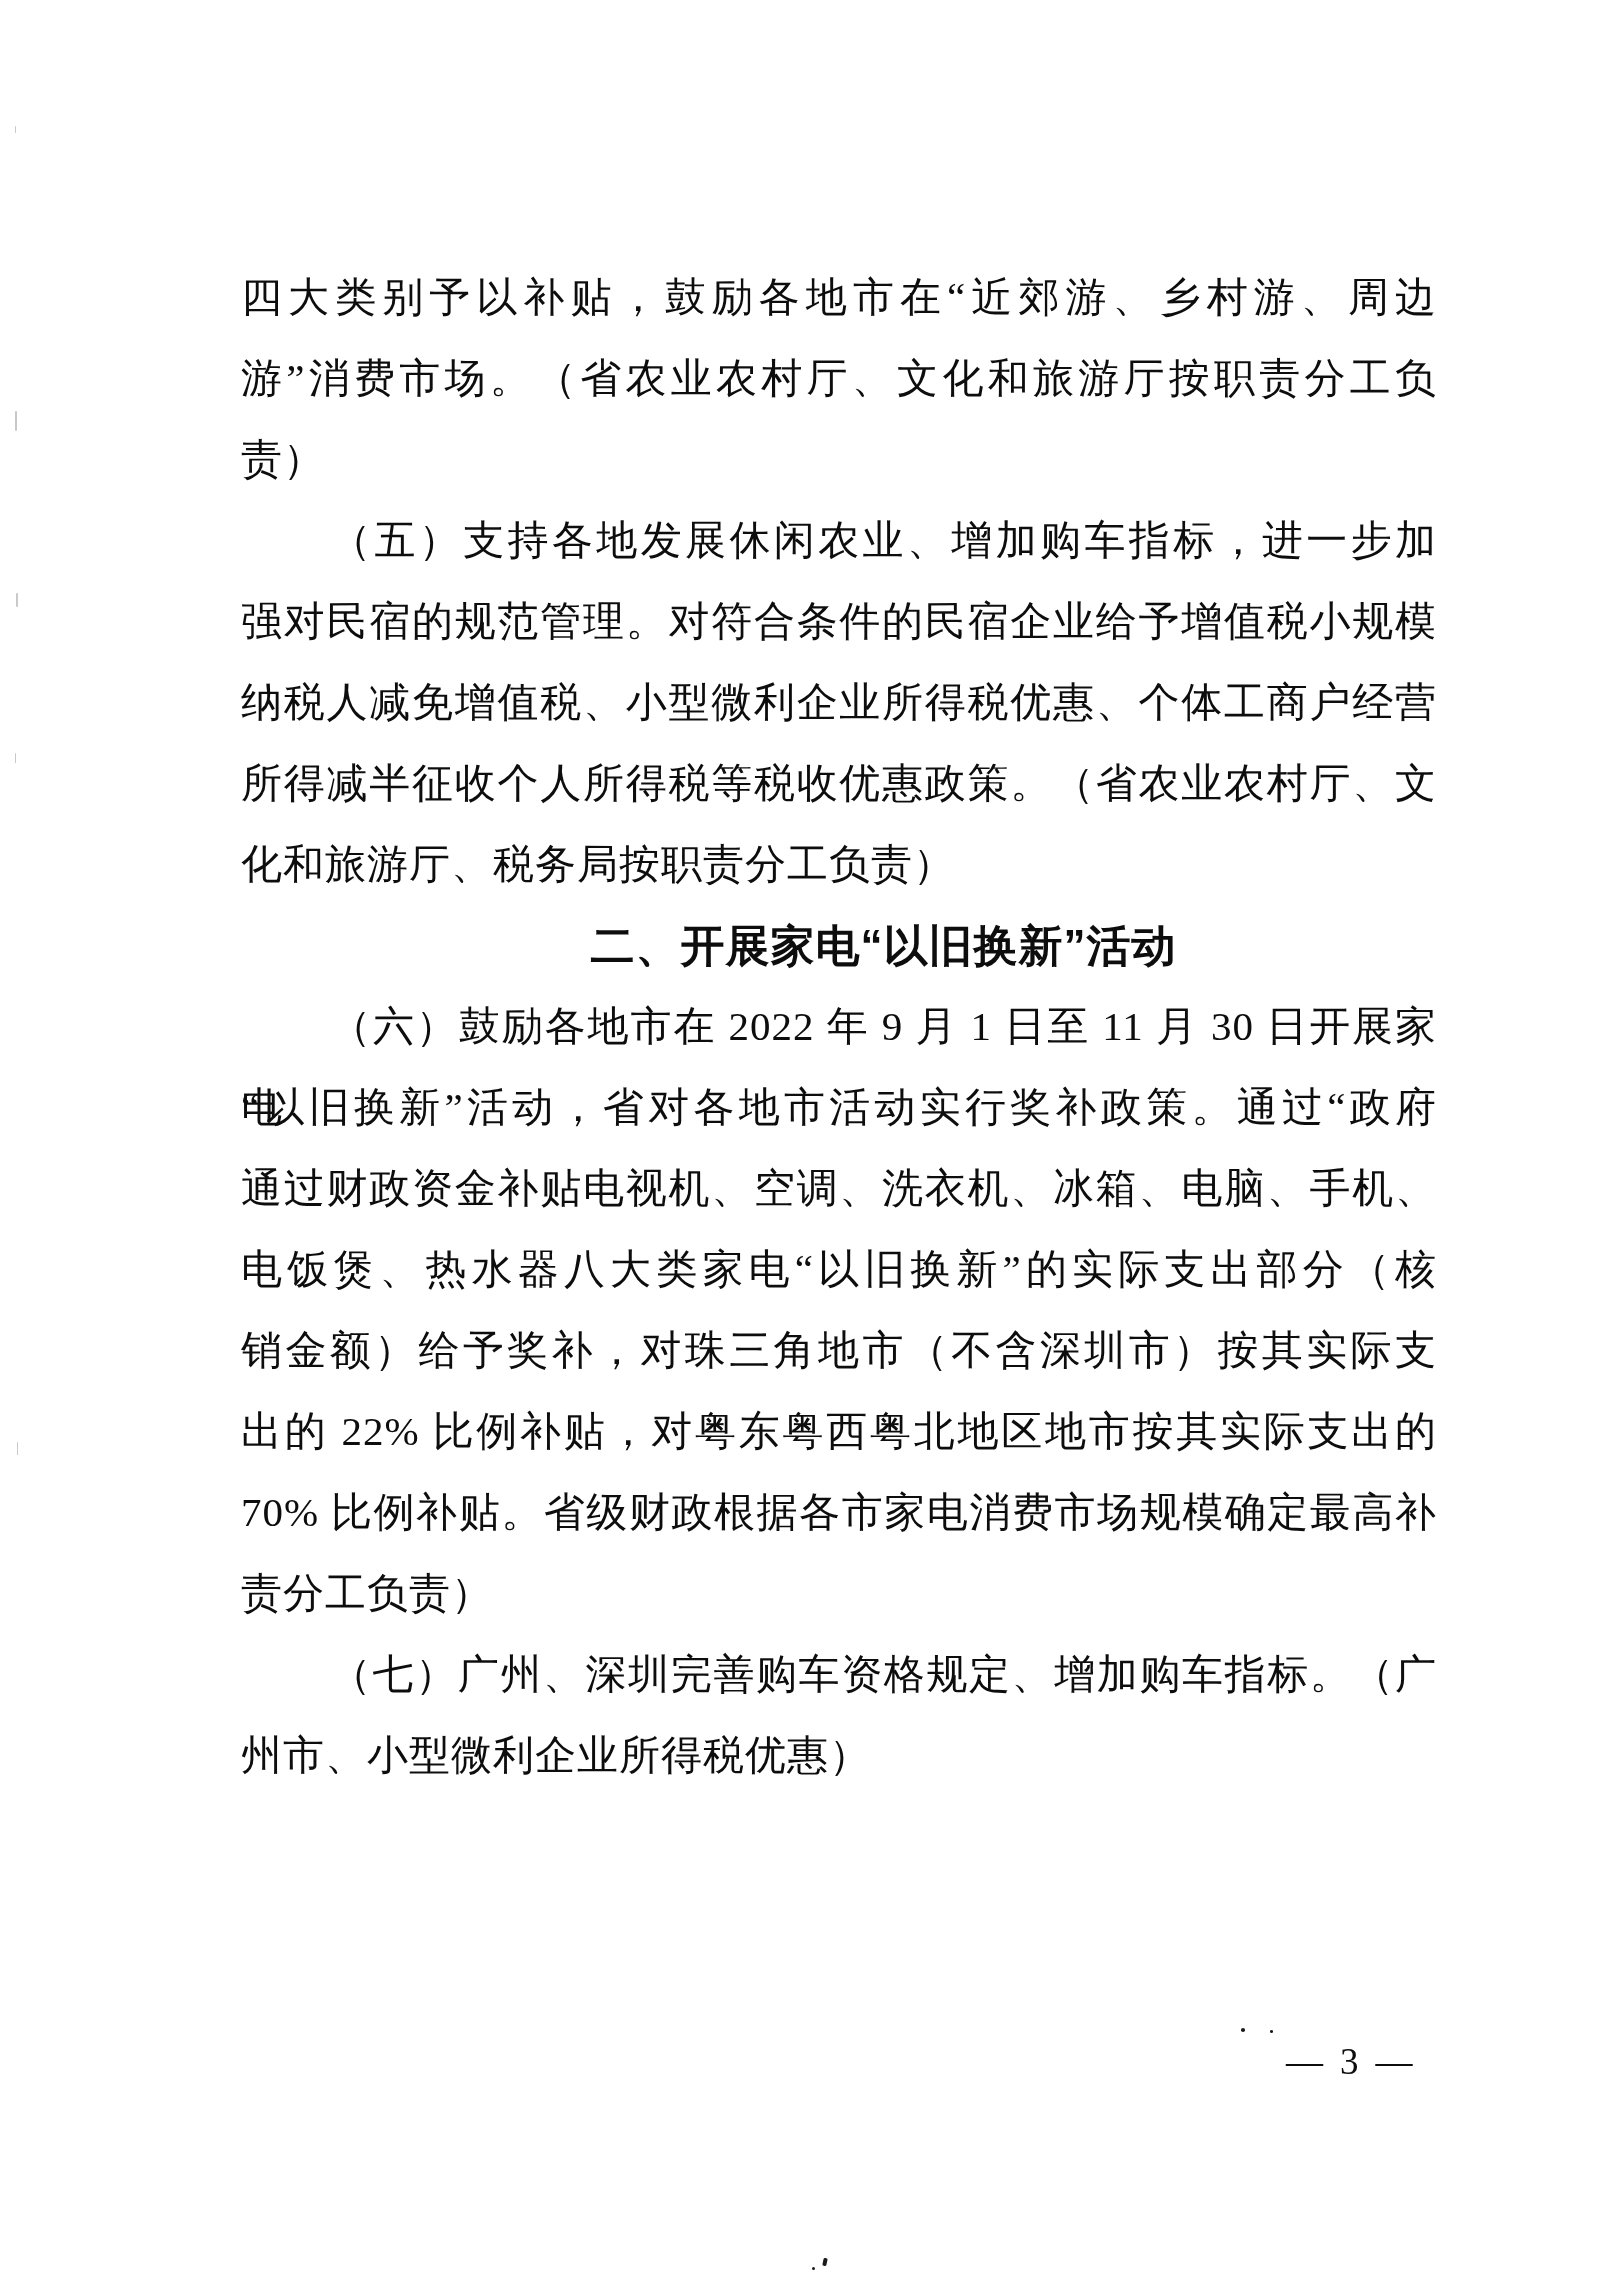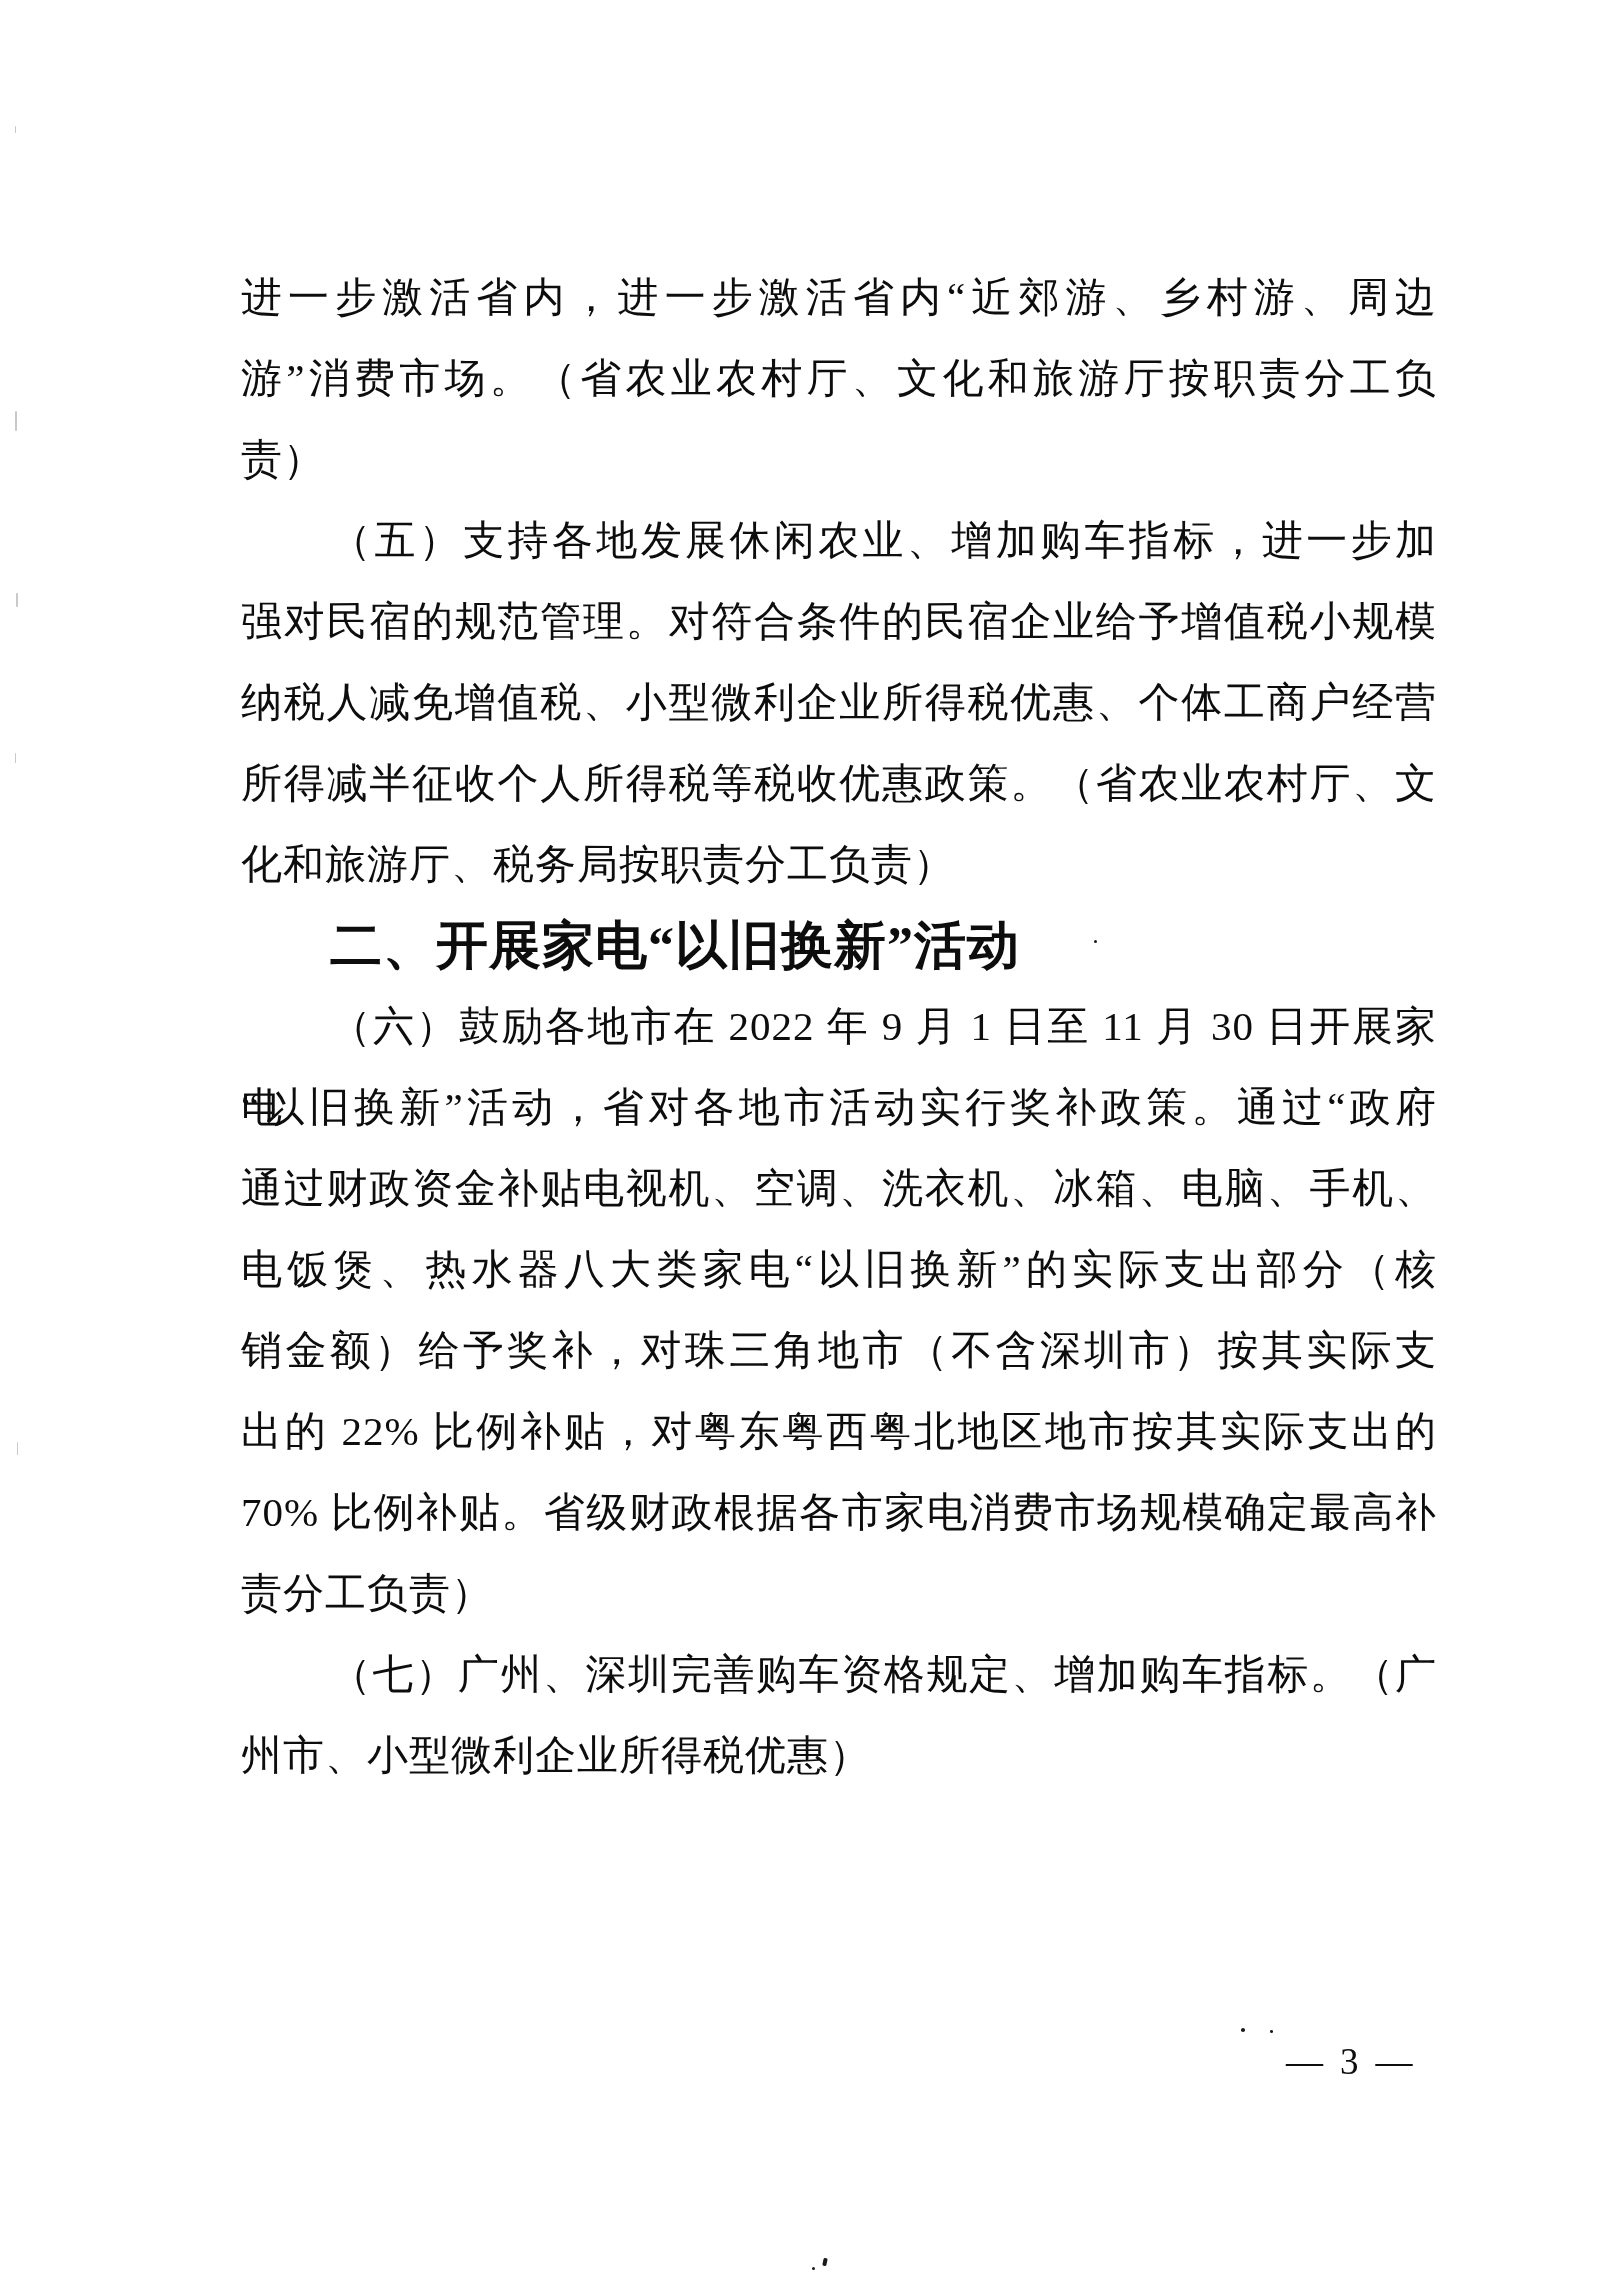--- a/index.html
+++ b/index.html
@@ -22,23 +22,24 @@
     display: block;
     font-family: "Liberation Serif", "DejaVu Serif", serif;
     font-size: 41px;
     line-height: 81px;
     letter-spacing: 1px;
     height: 81px;
     white-space: normal;
     text-align: left;
   }
   .line.h {
-    font-family: Liberation Serif, serif;
+    font-family: Liberation Sans, sans-serif;
     font-weight: 700;
-    font-size: 52px;
+    font-size: 44px;
+    text-align: center;
   }
   .line.j {
     text-align: justify;
     text-align-last: justify;
   }
   .line.ind { text-indent: 89px; }
   .page-number {
     position: absolute;
     top: 2040px;
     left: 1286px;
@@ -66,21 +67,21 @@
 
 <div class="page">
 
   <span class="edge-mark e1"></span>
   <span class="edge-mark e2"></span>
   <span class="edge-mark e3"></span>
   <span class="edge-mark e4"></span>
   <span class="edge-mark e5"></span>
 
   <main class="content">
-      <div class="line b j">进一步激活省内，进一步激活省内“近郊游、乡村游、周边</div>
+      <div class="line b j">四大类别予以补贴，鼓励各地市在“近郊游、乡村游、周边</div>
       <div class="line b j">游”消费市场。（省农业农村厅、文化和旅游厅按职责分工负</div>
       <div class="line b">责）</div>
       <div class="line b ind j">（五）支持各地发展休闲农业、增加购车指标，进一步加</div>
       <div class="line b j">强对民宿的规范管理。对符合条件的民宿企业给予增值税小规模</div>
       <div class="line b j">纳税人减免增值税、小型微利企业所得税优惠、个体工商户经营</div>
       <div class="line b j">所得减半征收个人所得税等税收优惠政策。（省农业农村厅、文</div>
       <div class="line b">化和旅游厅、税务局按职责分工负责）</div>
       <div class="line h ind">二、开展家电“以旧换新”活动</div>
       <div class="line b ind j">（六）鼓励各地市在 2022 年 9 月 1 日至 11 月 30 日开展家电</div>
       <div class="line b j">“以旧换新”活动，省对各地市活动实行奖补政策。通过“政府</div>

